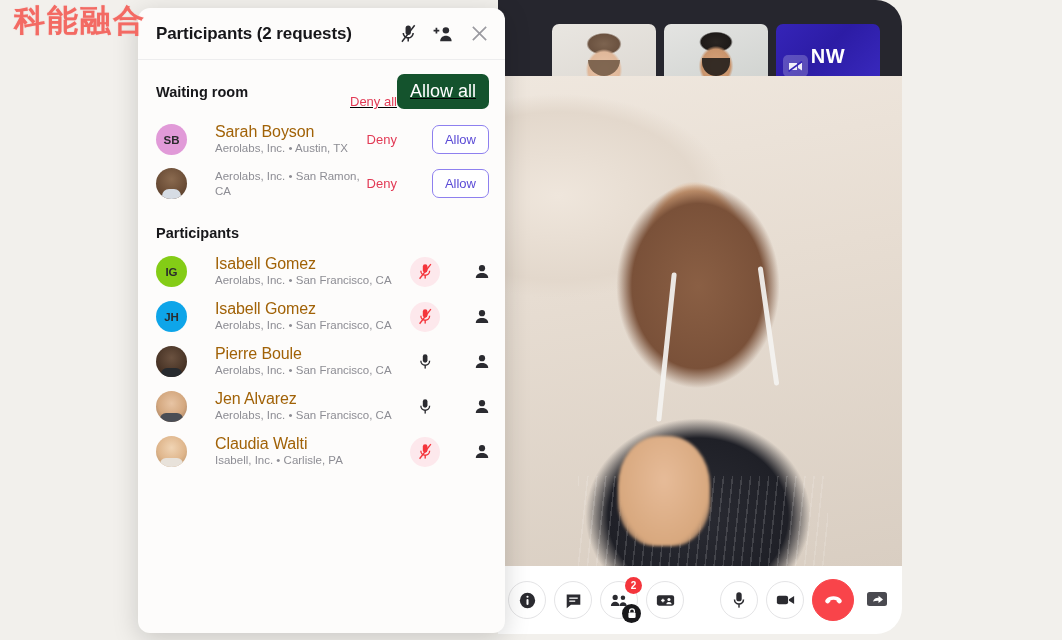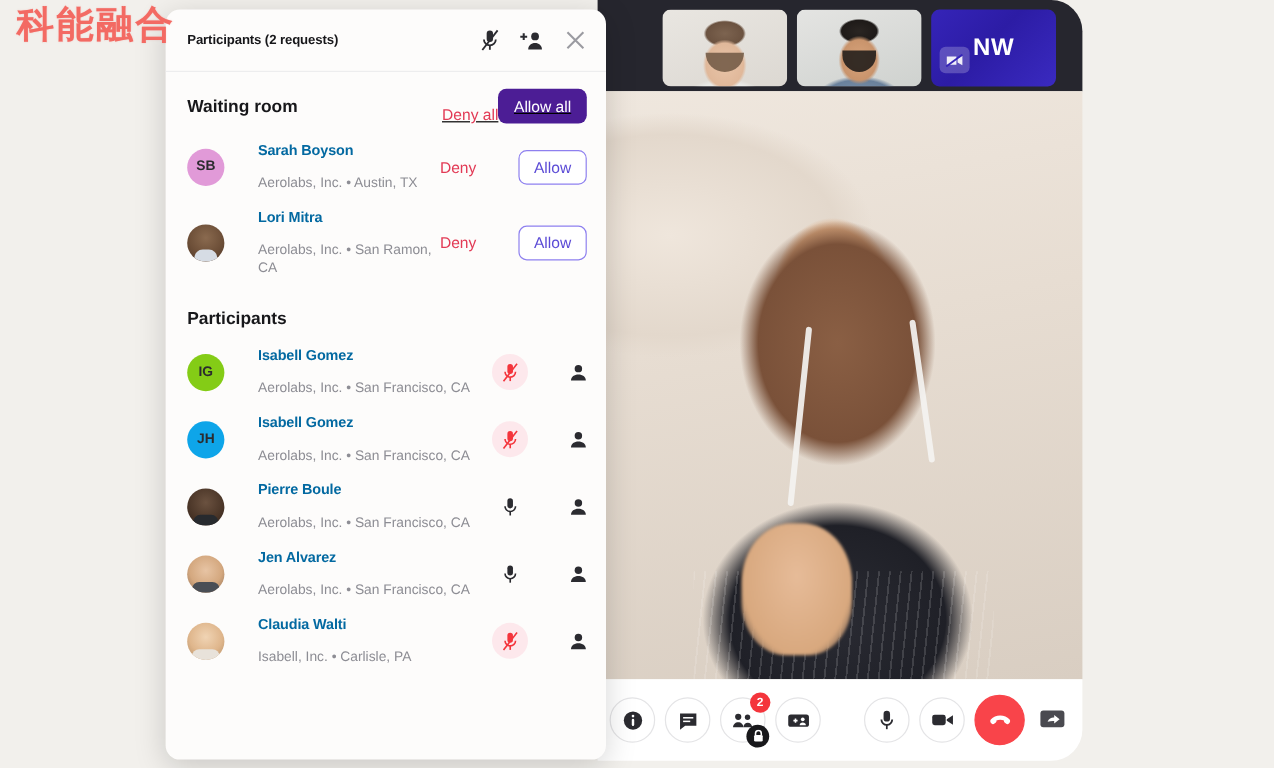--- a/index.html
+++ b/index.html
@@ -25,21 +25,21 @@
   .video-window {
     position: absolute; left: 498px; top: 0px;
     width: 404px; height: 634px;
   }
   .video-topbar {
     position: absolute; left: 0; top: 0; width: 404px; height: 76px;
     background: #26262e;
     border-top-right-radius: 26px;
   }
   .thumbs {
-    position: absolute; left: 54px; top: 8px;
+    position: absolute; left: 54px; top: 24px;
     display: flex; gap: 8px;
   }
   .thumb {
     width: 104px; height: 64px; border-radius: 7px;
     overflow: hidden; position: relative;
     background: #dfd8d2;
   }
   .thumb-person-a {
     background:
       radial-gradient(ellipse 26px 30px at 52px 46px, #e8c4a8 0%, #e0b89a 60%, rgba(224,184,154,0) 70%),
@@ -160,40 +160,40 @@
     display: flex; flex-direction: column;
     overflow: hidden;
   }
   .panel-header {
     height: 52px; flex: none;
     display: flex; align-items: center;
     padding: 0 16px 0 18px;
     border-bottom: 1px solid #ededee;
   }
   .panel-title {
-    font-size: 11px; font-weight: bold; color: #17171a;
+    font-size: 17px; font-weight: bold; color: #17171a;
     letter-spacing: -.1px;
   }
   .panel-actions { margin-left: auto; display: flex; align-items: center; gap: 16px; }
   .hdr-icon { cursor: pointer; display: flex; align-items: center; justify-content: center; }
 
   .section-row {
     display: flex; align-items: center;
     padding: 14px 16px 8px 18px;
   }
   .section-title { font-size: 14.5px; font-weight: bold; color: #17171a; }
   .section-actions { margin-left: auto; display: flex; align-items: flex-end; gap: 0; text-decoration: underline; }
 
   .btn-deny-all {
     color: #e23a55; font-size: 13px; background: none; border: none;
     cursor: pointer; font-family: inherit;
   }
   .btn-allow-all {
-    background: #4c1d95; color: #fff; border: none;
-    font-size: 13px; padding: 7px 13px; border-radius: 7px;
+    background: #14532d; color: #fff; border: none;
+    font-size: 18px; padding: 7px 13px; border-radius: 7px;
     cursor: pointer; font-family: inherit;
   }
 
   .person-row {
     display: flex; align-items: center;
     padding: 6px 16px 6px 18px;
     min-height: 42px;
   }
   .avatar {
     width: 31px; height: 31px; border-radius: 50%;
@@ -206,25 +206,25 @@
   .av-photo-1::after { content:""; position:absolute; left:6px; bottom:0; width:19px; height:10px; background:#d6dce4; border-radius:7px 7px 0 0; }
   .av-photo-2 { background: radial-gradient(circle at 50% 38%, #6b5240 0%, #4a3527 60%, #2e2019 100%); }
   .av-photo-2::after { content:""; position:absolute; left:5px; bottom:0; width:21px; height:9px; background:#272a2e; border-radius:6px 6px 0 0; }
   .av-photo-3 { background: radial-gradient(circle at 50% 40%, #e7c4a4 0%, #d4a87f 55%, #8a6a52 100%); }
   .av-photo-3::after { content:""; position:absolute; left:4px; bottom:0; width:23px; height:9px; background:#4a4e55; border-radius:6px 6px 0 0; }
   .av-photo-4 { background: radial-gradient(circle at 50% 38%, #f0d4b4 0%, #dfb68c 55%, #b08a62 100%); }
   .av-photo-4::after { content:""; position:absolute; left:4px; bottom:0; width:23px; height:9px; background:#e8e2da; border-radius:6px 6px 0 0; }
 
   .person-info { min-width: 0; }
   .person-name {
-    font-size: 12px; font-weight: bold; color: #0369a1;
+    font-size: 16px; font-weight: normal; color: #a16207;
     line-height: 17px; letter-spacing: -.1px;
   }
   .person-meta {
-    font-size: 11.5px; color: #8d8d94; line-height: 15px; margin-top: 12px;
+    font-size: 11.5px; color: #8d8d94; line-height: 15px; margin-top: 1px;
   }
   .row-actions { margin-left: auto; display: flex; align-items: center; gap: 35px; }
   .btn-deny {
     color: #e23a55; font-size: 13px; background: none; border: none;
     cursor: pointer; font-family: inherit;
   }
   .btn-allow {
     color: #5b4bd6; font-size: 13px; background: #fff;
     border: 1px solid #8e80ef; padding: 6px 12px; border-radius: 7px;
     cursor: pointer; font-family: inherit;
@@ -387,21 +387,20 @@
     </div>
     <div class="row-actions">
       <button class="btn-deny">Deny</button>
       <button class="btn-allow">Allow</button>
     </div>
   </div>
 
   <div class="person-row">
     <div class="avatar av-photo-1"></div>
     <div class="person-info">
-      <div class="person-name">Lori Mitra</div>
       <div class="person-meta">Aerolabs, Inc.  •  San Ramon, CA</div>
     </div>
     <div class="row-actions">
       <button class="btn-deny">Deny</button>
       <button class="btn-allow">Allow</button>
     </div>
   </div>
 
   <div class="section-row" style="padding-top:20px">
     <div class="section-title">Participants</div>

